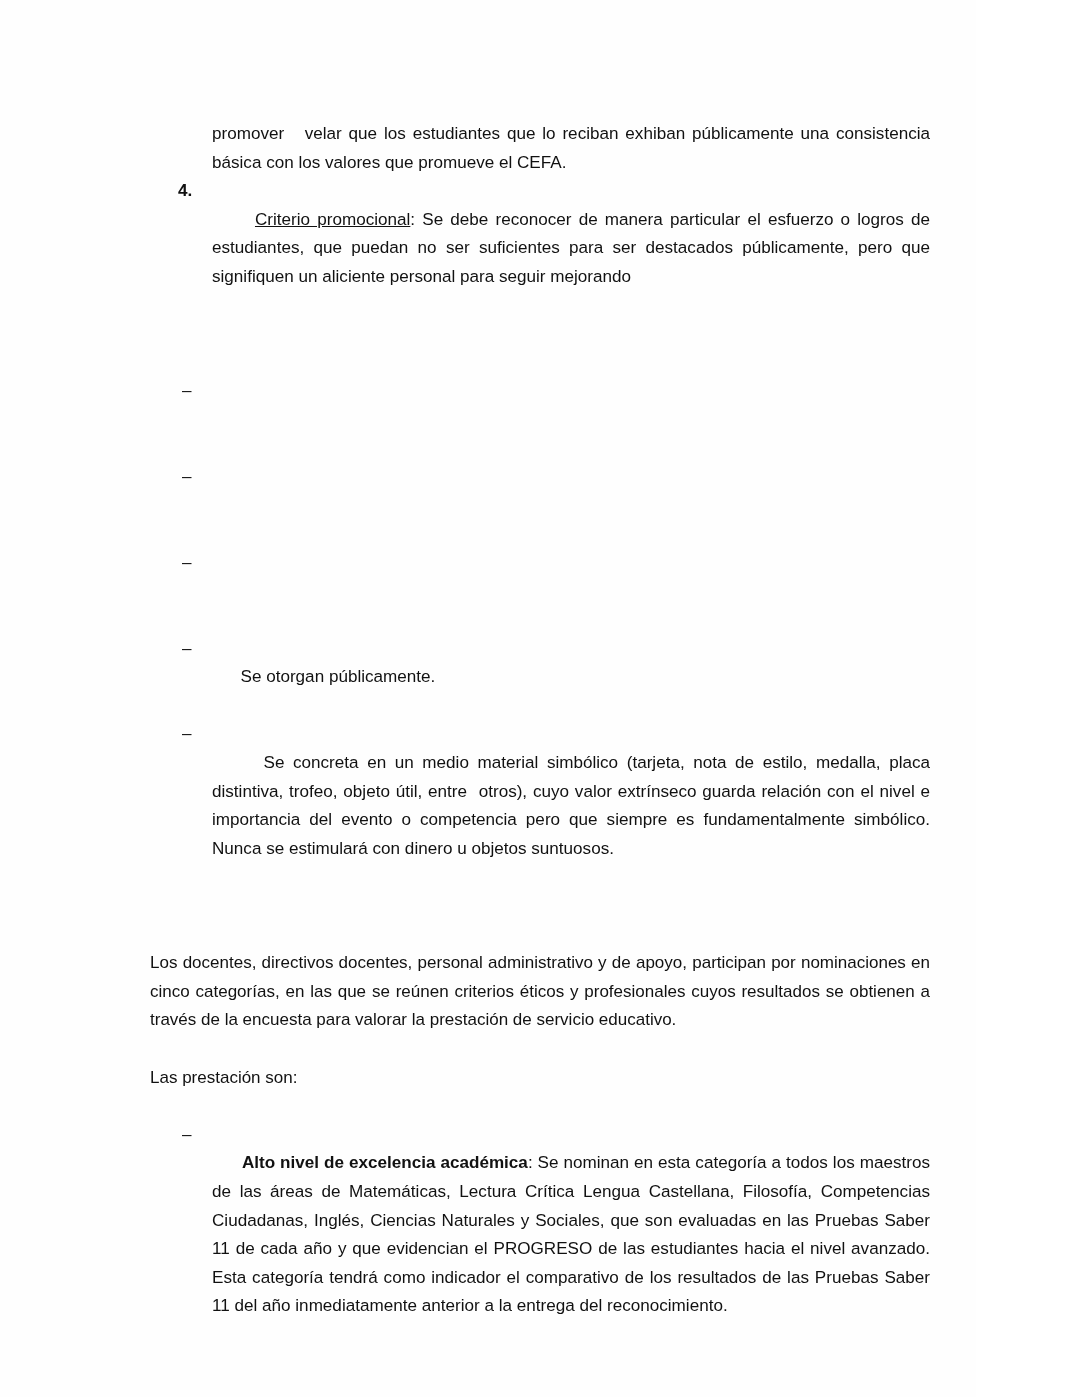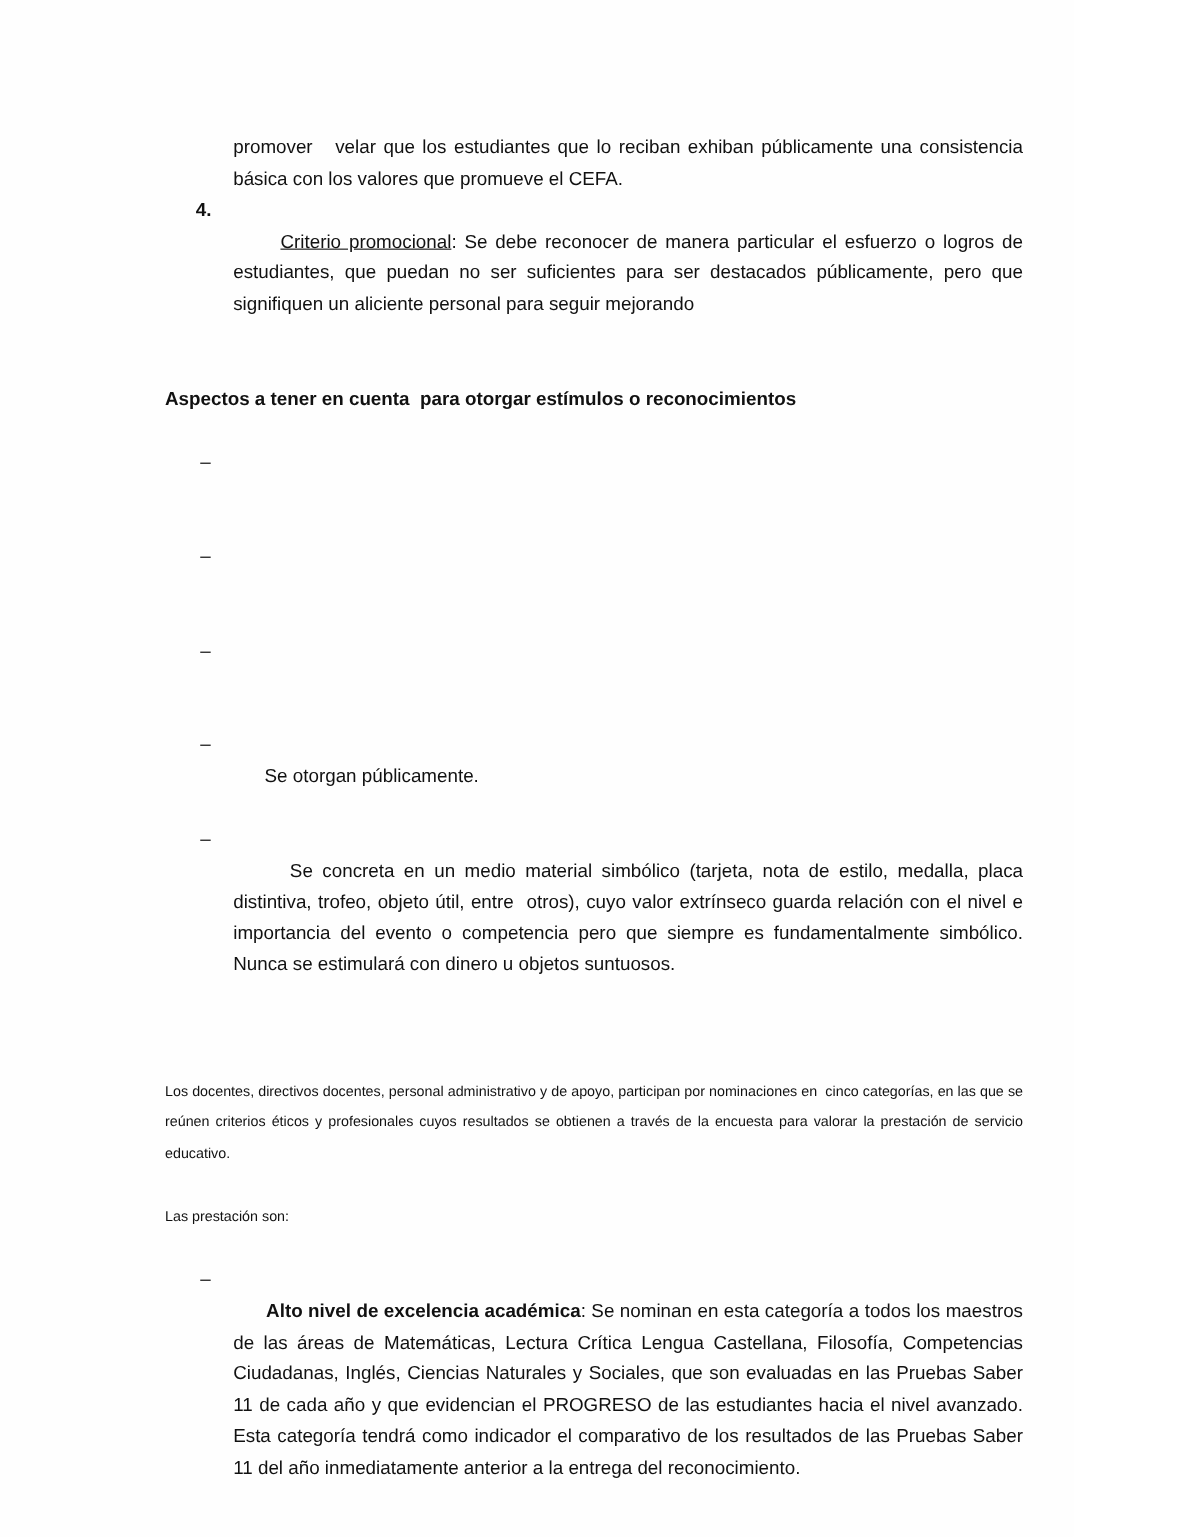--- a/index.html
+++ b/index.html
@@ -21,21 +21,21 @@
     background: #fefefe;
     box-sizing: border-box;
     padding: 120px 150px 0 150px;
   }
   .content {
     width: 780px;
   }
 
   
   .para {
-    font-size: 13px;
+    font-size: 17px;
     line-height: 28.6px;
     text-align: justify;
     text-justify: inter-word;
     margin: 0;
     white-space: pre-wrap;
   }
   .heading {
     font-size: 17.1px;
     line-height: 28.6px;
     font-weight: bold;
@@ -100,21 +100,20 @@
   <div class="content">
 
     <div class="cont-para">promover   velar que los estudiantes que lo reciban exhiban públicamente una consistencia básica con los valores que promueve el CEFA.</div>
 
     <div class="num-item">
       <span class="marker">4.</span><u class="underline">Criterio promocional</u><span>: Se debe reconocer de manera particular el esfuerzo o logros de estudiantes, que puedan no ser suficientes para ser destacados públicamente, pero que signifiquen un aliciente personal para seguir mejorando</span>
     </div>
 
     <div class="spacer-line"></div>
 
-    <div class="heading">Aspectos a tener en cuenta  para otorgar estímulos o reconocimientos</div>
 
     <div class="spacer-line"></div>
 
     <div class="dash-item">
       <span class="marker">–</span>
     </div>
     <div class="dash-item">
       <span class="marker">–</span>
     </div>
     <div class="dash-item">

